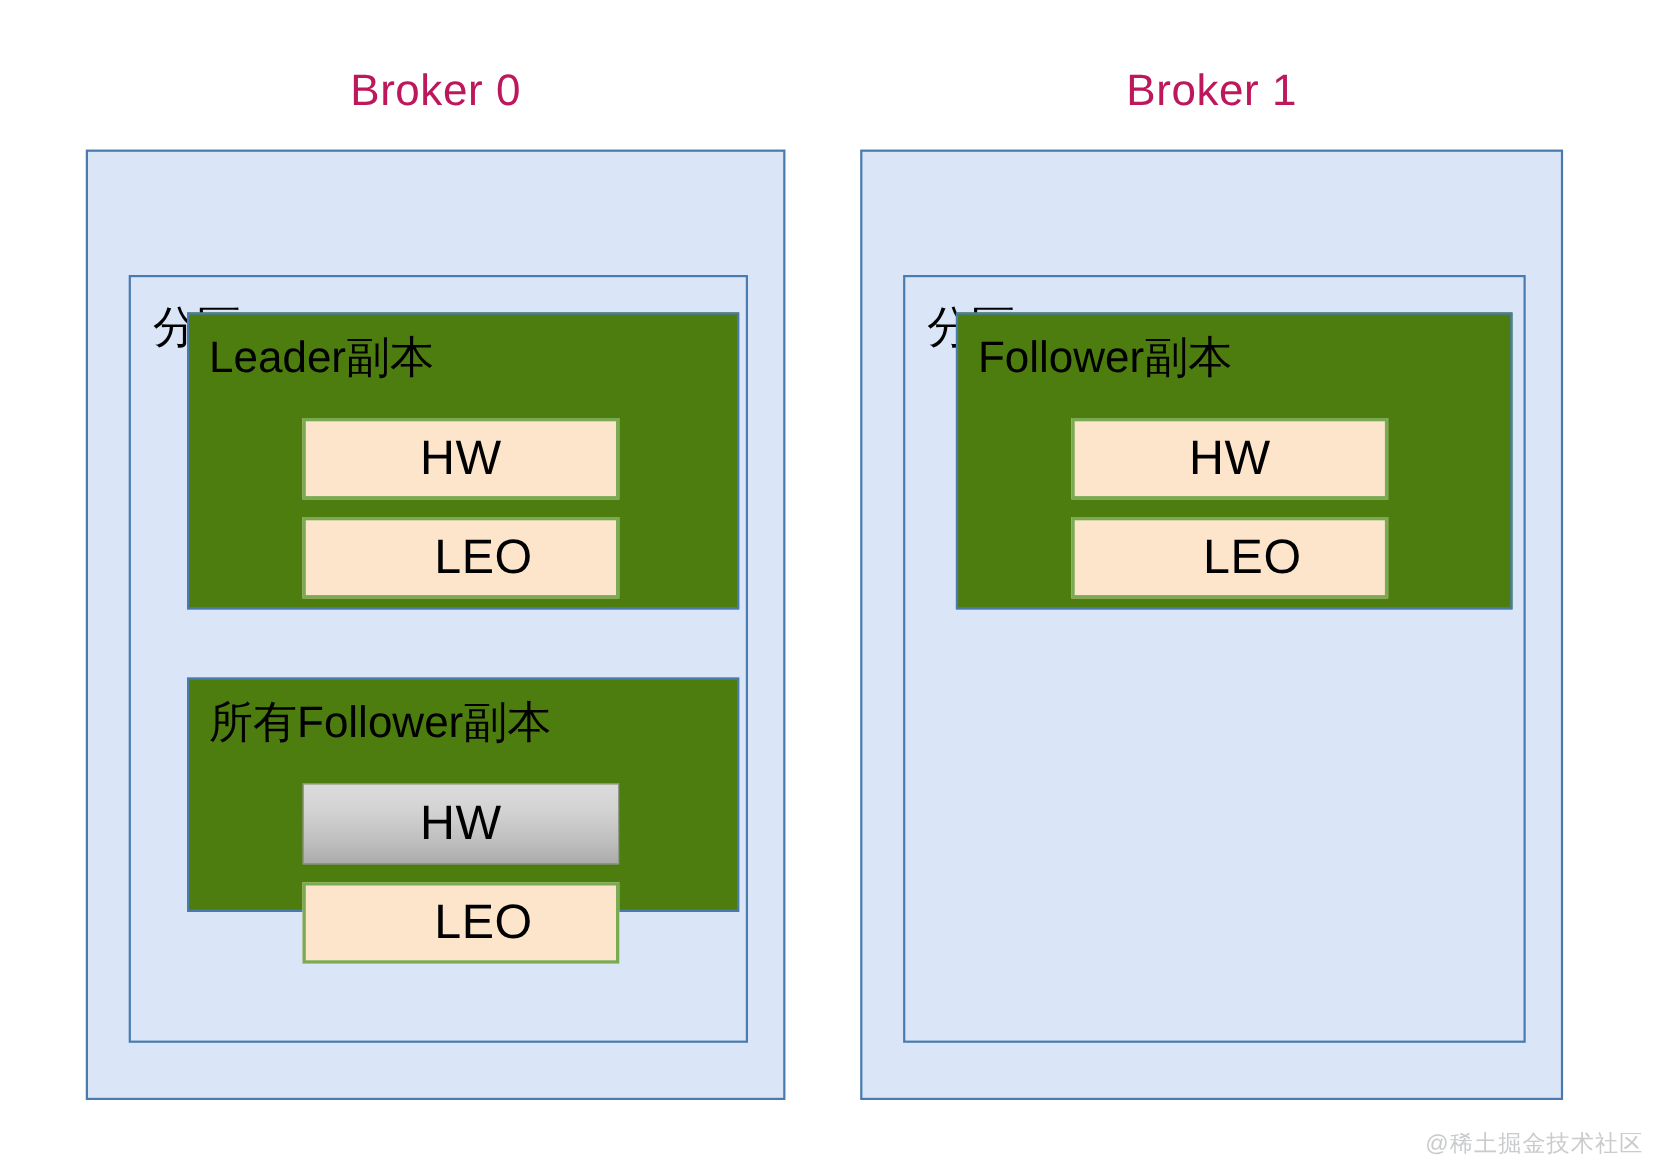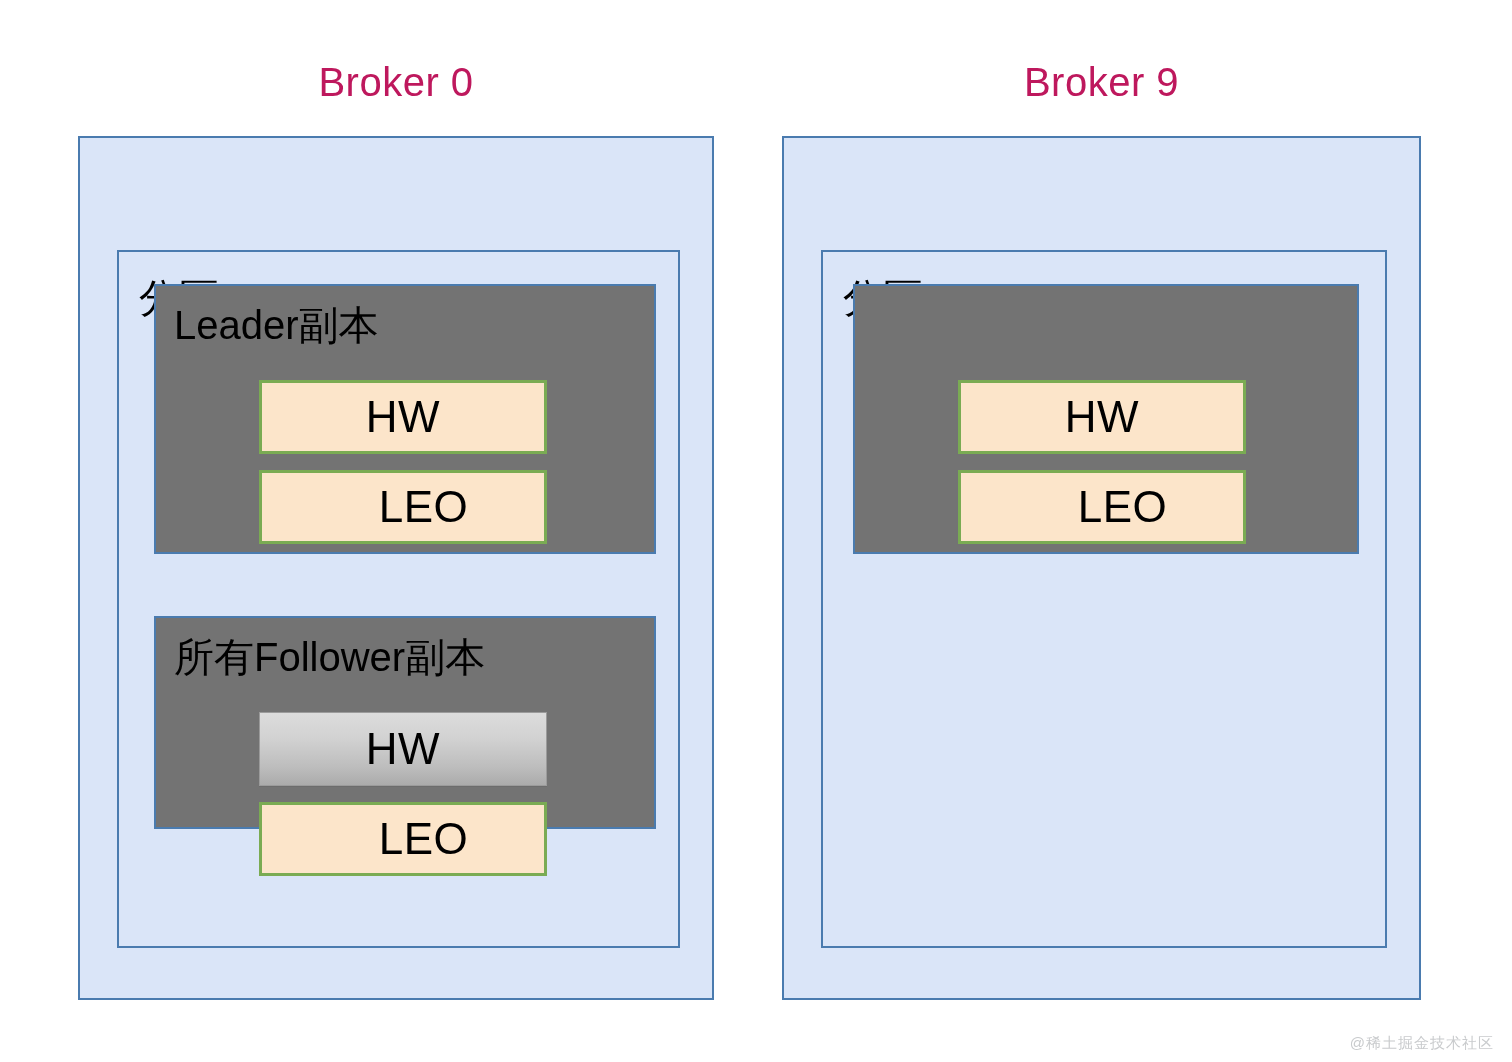--- a/index.html
+++ b/index.html
@@ -75,23 +75,24 @@
     top: 26px;
     left: 20px;
     font-size: 40px;
     line-height: 1;
     white-space: nowrap;
   }
 
   
   .replica-box {
     position: absolute;
-    background: #737373;
+    background: #4d7c0f;
     border: 2px solid #4a7baf;
     box-sizing: border-box;
+    margin-left: 16px;
   }
   .replica-label {
     position: absolute;
     top: 16px;
     left: 18px;
     font-size: 40px;
     line-height: 1.15;
     white-space: nowrap;
   }
 
@@ -139,21 +140,21 @@
   }
 
   .chip-hw  { left: 103px; top: 94px;  width: 288px; height: 74px; }
   .chip-leo { left: 103px; top: 184px; width: 288px; height: 74px; padding-left: 41px; }
 
   
   .watermark {
     position: absolute;
     right: 18px;
     bottom: 12px;
-    font-size: 15px;
+    font-size: 21px;
     line-height: 1;
     color: #c9cbcd;
     letter-spacing: 1px;
     white-space: nowrap;
     user-select: none;
     margin-left: 46px;
   }
 </style>
 </head>
 <body>
@@ -185,29 +186,30 @@
 
           <div class="chip peach chip-leo">LEO</div>
         </div>
 
       </div>
     </div>
   </div>
 
   <div class="broker-col right">
 
-    <div class="broker-title">Broker 9</div>
+    <div class="broker-title">Broker 1</div>
 
     <div class="box broker-box">
 
       <div class="box partition-box">
 
         <div class="partition-label">分区</div>
 
         <div class="replica-box replica-follower-right">
+          <div class="replica-label">Follower副本</div>
 
           <div class="chip peach chip-hw">HW</div>
 
           <div class="chip peach chip-leo">LEO</div>
         </div>
 
       </div>
     </div>
   </div>
 

